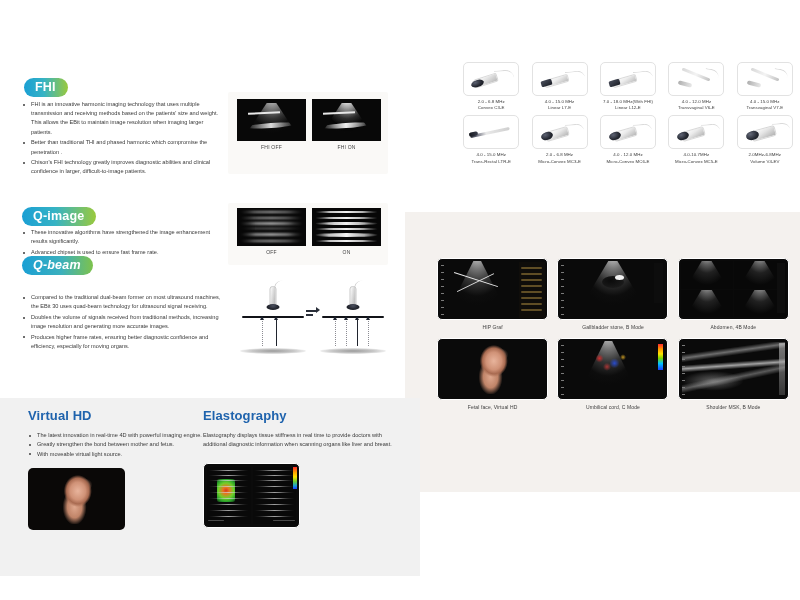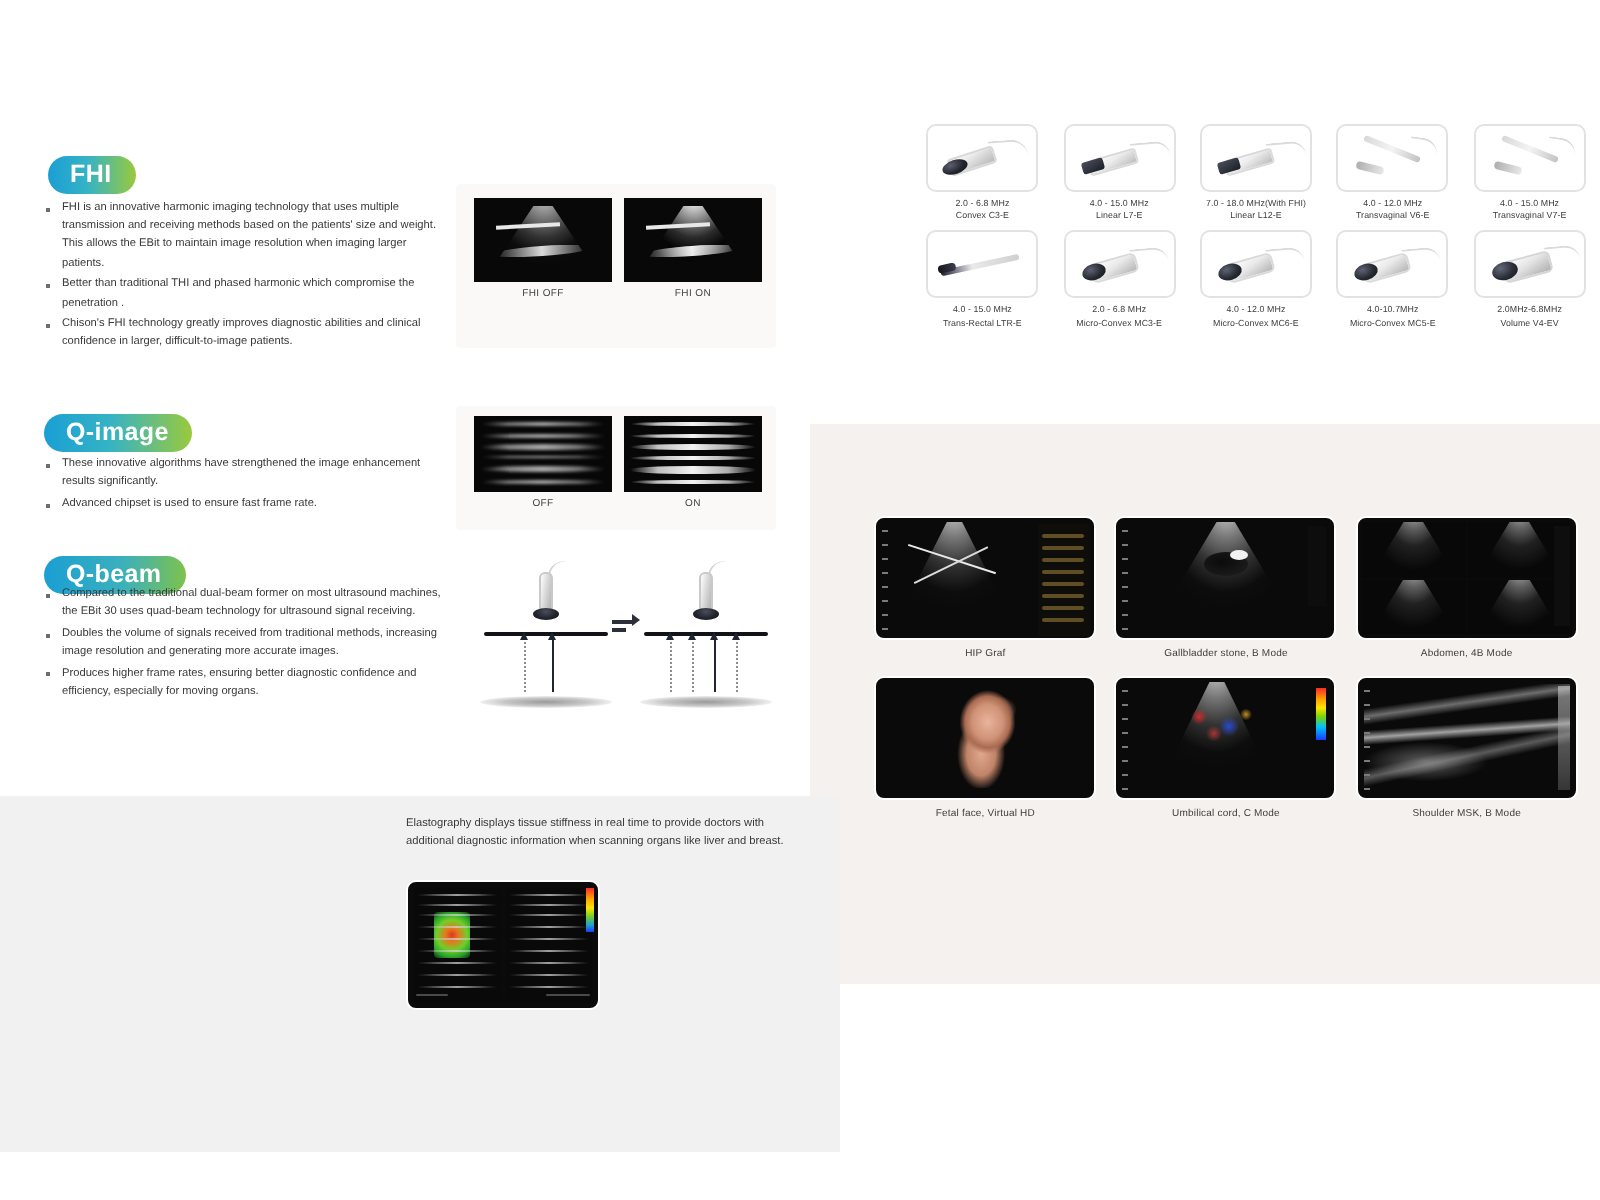--- a/index.html
+++ b/index.html
@@ -46,21 +46,21 @@
     border-radius: 10px;
     color: #ffffff;
     font-size: 12.5px;
     font-weight: bold;
     line-height: 19px;
     letter-spacing: 0.2px;
     white-space: nowrap;
   }
   .pill-fhi     { left: 24px; top: 78px;  background: linear-gradient(90deg,#1a9fd4 0%,#36b3c4 45%,#9ac93c 100%); }
   .pill-qimage  { left: 22px; top: 207px; background: linear-gradient(90deg,#1a9fd4 0%,#36b3c4 45%,#9ac93c 100%); }
-  .pill-qbeam   { left: 22px; top: 278px; background: linear-gradient(90deg,#1a9fd4 0%,#3bb0bd 55%,#7dc24c 100%); }
+  .pill-qbeam   { left: 22px; top: 256px; background: linear-gradient(90deg,#1a9fd4 0%,#3bb0bd 55%,#7dc24c 100%); font-style: italic; }
 
   
   .bullets { position: absolute; width: 200px; }
   .bullets li {
     list-style: none;
     position: relative;
     padding-left: 9px;
     font-size: 5.6px;
     line-height: 9.2px;
     color: #3a3a3a;
@@ -718,22 +718,34 @@
               <i style="top: 35px;"></i>
               <i style="top: 42px;"></i>
               <i style="top: 49px;"></i>
             </div>
           </div>
         </div>
         <div class="gal-cap">Shoulder MSK, B Mode</div>
       </div>
     </div>
 
+  <div class="feat feat-vhd">
+    <div class="feat-title">Virtual HD</div>
+    <ul class="feat-body">
+      <li>The latest innovation in  real-time 4D with powerful imaging engine.</li>
+      <li>Greatly strengthen the bond between mother and fetus.</li>
+      <li>With moveable virtual light source.</li>
+    </ul>
+    <div class="vhd-img">
+      <div class="fetal3d"></div>
+    </div>
+  </div>
 
   <div class="feat feat-ela">
+    <div class="feat-title">Elastography</div>
     <div class="feat-body">Elastography displays tissue stiffness in real time to provide doctors with additional diagnostic information when scanning organs like liver and breast.</div>
     <div class="ela-img">
       <div class="ela-split">
         <div class="ela-half" id="ela-a">
             <div class="ela-roi"></div>
             <i style="top: 3px;"></i>
             <i style="top: 8px;"></i>
             <i style="top: 13px;"></i>
             <i style="top: 19px;"></i>
             <i style="top: 25px;"></i>

